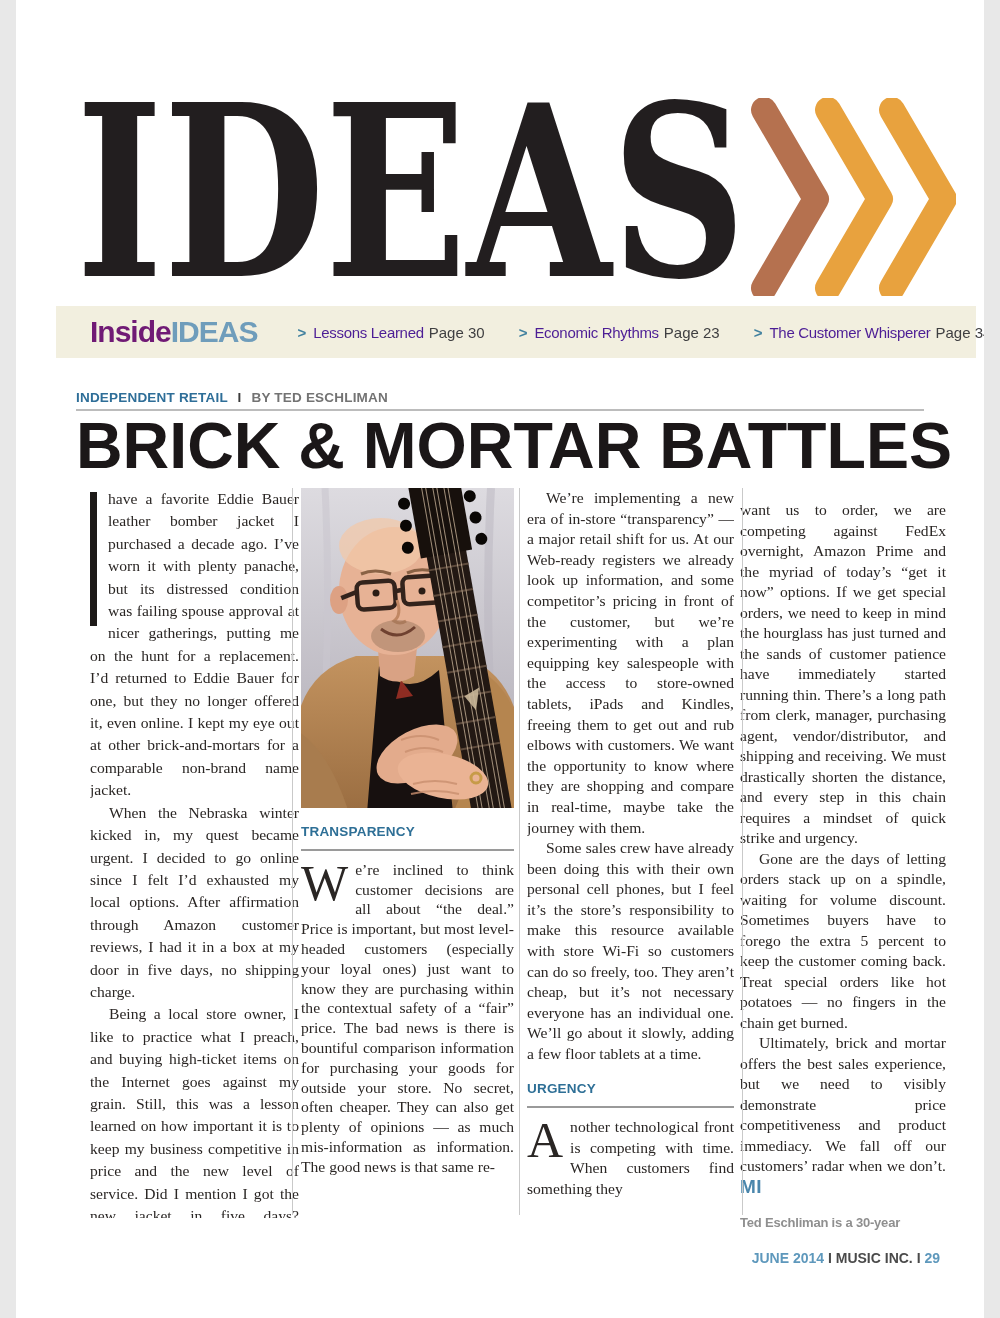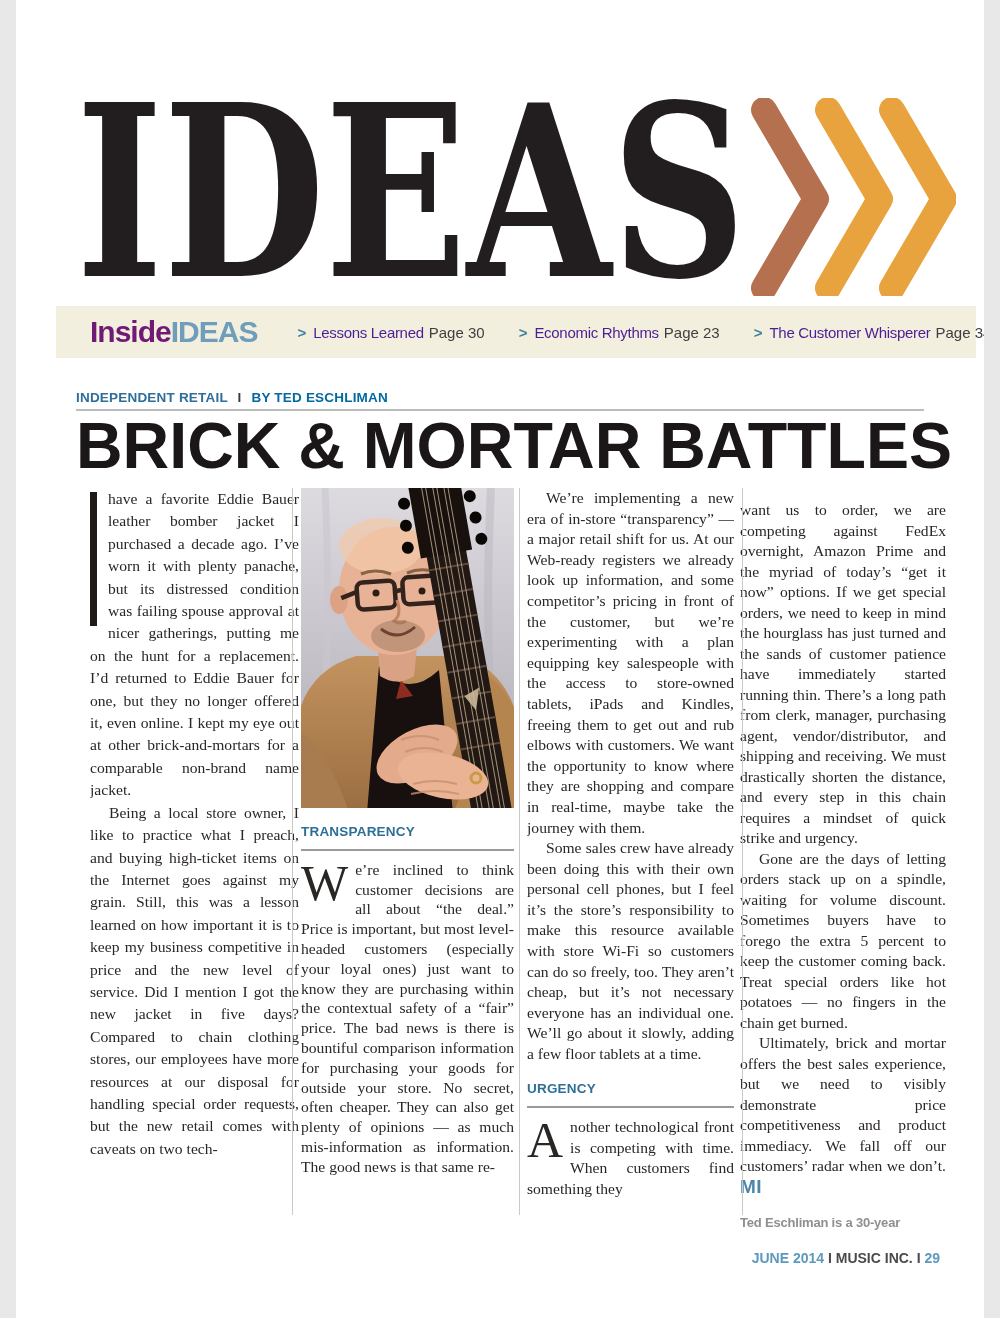--- a/index.html
+++ b/index.html
@@ -24,21 +24,21 @@
   .toc-item{display:flex;align-items:center;}
   .toc-arrow{color:#41819f;font-weight:700;margin-right:7px;font-size:15px;}
   .toc-title{font-weight:400;color:#4c1d95;letter-spacing:-0.3px;text-align:right;}
   .toc-page{color:#3f3f41;margin-left:5px;}
   
   .kicker{position:absolute;left:60px;top:390px;
     font-family:"Liberation Sans",sans-serif;font-weight:700;font-size:13.5px;
     letter-spacing:0.2px;white-space:nowrap;}
   .kicker .section{color:#2e6e98;}
   .kicker .sep{color:#3a3a3a;margin:0 6px;}
-  .kicker .byline{color:#0369a1;}
+  .kicker .byline{color:#737373;}
   .kicker-rule{position:absolute;left:60px;right:60px;top:409px;height:2px;background:#bcbcbc;}
   .headline{position:absolute;left:60px;top:413px;width:880px;height:62px;}
   
   .col{position:absolute;top:488px;height:730px;overflow:hidden;
     font-size:15.6px;text-align:justify;}
   .col p{margin:0;}
   .col p.indent{text-indent:19px;}
   .col-1{left:74px;width:209px;line-height:22.4px;}
   .col-2{left:285px;width:213px;line-height:19.8px;}
   .col-3{left:511px;width:207px;line-height:20.6px;}
@@ -113,20 +113,21 @@
     <span class="byline">BY TED ESCHLIMAN</span>
   </div>
   <div class="kicker-rule"></div>
 
   <svg class="headline" viewBox="0 0 880 62">
     <text x="0" y="55" font-family="Liberation Sans, sans-serif" font-weight="bold" font-size="64" fill="#1b1718" textLength="876" lengthAdjust="spacingAndGlyphs">BRICK &amp; MORTAR BATTLES</text>
   </svg>
 
   <div class="col col-1">
     <p><span class="dropcap-bar"><span class="sr">I</span></span><span>have a favorite Eddie Bauer leather bomber jacket I purchased a decade ago. I’ve worn it with plenty panache, but its distressed condition was failing spouse approval at nicer gatherings, putting me on the hunt for a replacement. I’d returned to Eddie Bauer for one, but they no longer offered it, even online. I kept my eye out at other brick-and-mortars for a comparable non-brand name jacket.</span></p>
+    <p class="indent">When the Nebraska winter kicked in, my quest became urgent. I decided to go online since I felt I’d exhausted my local options. After affirmation through Amazon customer reviews, I had it in a box at my door in five days, no shipping charge.</p>
     <p class="indent">Being a local store owner, I like to practice what I preach, and buying high-ticket items on the Internet goes against my grain. Still, this was a lesson learned on how important it is to keep my business competitive in price and the new level of service. Did I mention I got the new jacket in five days? Compared to chain clothing stores, our employees have more resources at our disposal for handling special order requests, but the new retail comes with caveats on two tech-</p>
   </div>
 
   <div class="col col-2">
     <svg class="photo" viewBox="0 0 213 320">
       <defs>
         <linearGradient id="pbg" x1="0" y1="0" x2="0" y2="1">
           <stop offset="0" stop-color="#dddbe0"></stop>
             <stop offset="1" stop-color="#aeaab4"></stop>
         </linearGradient>

